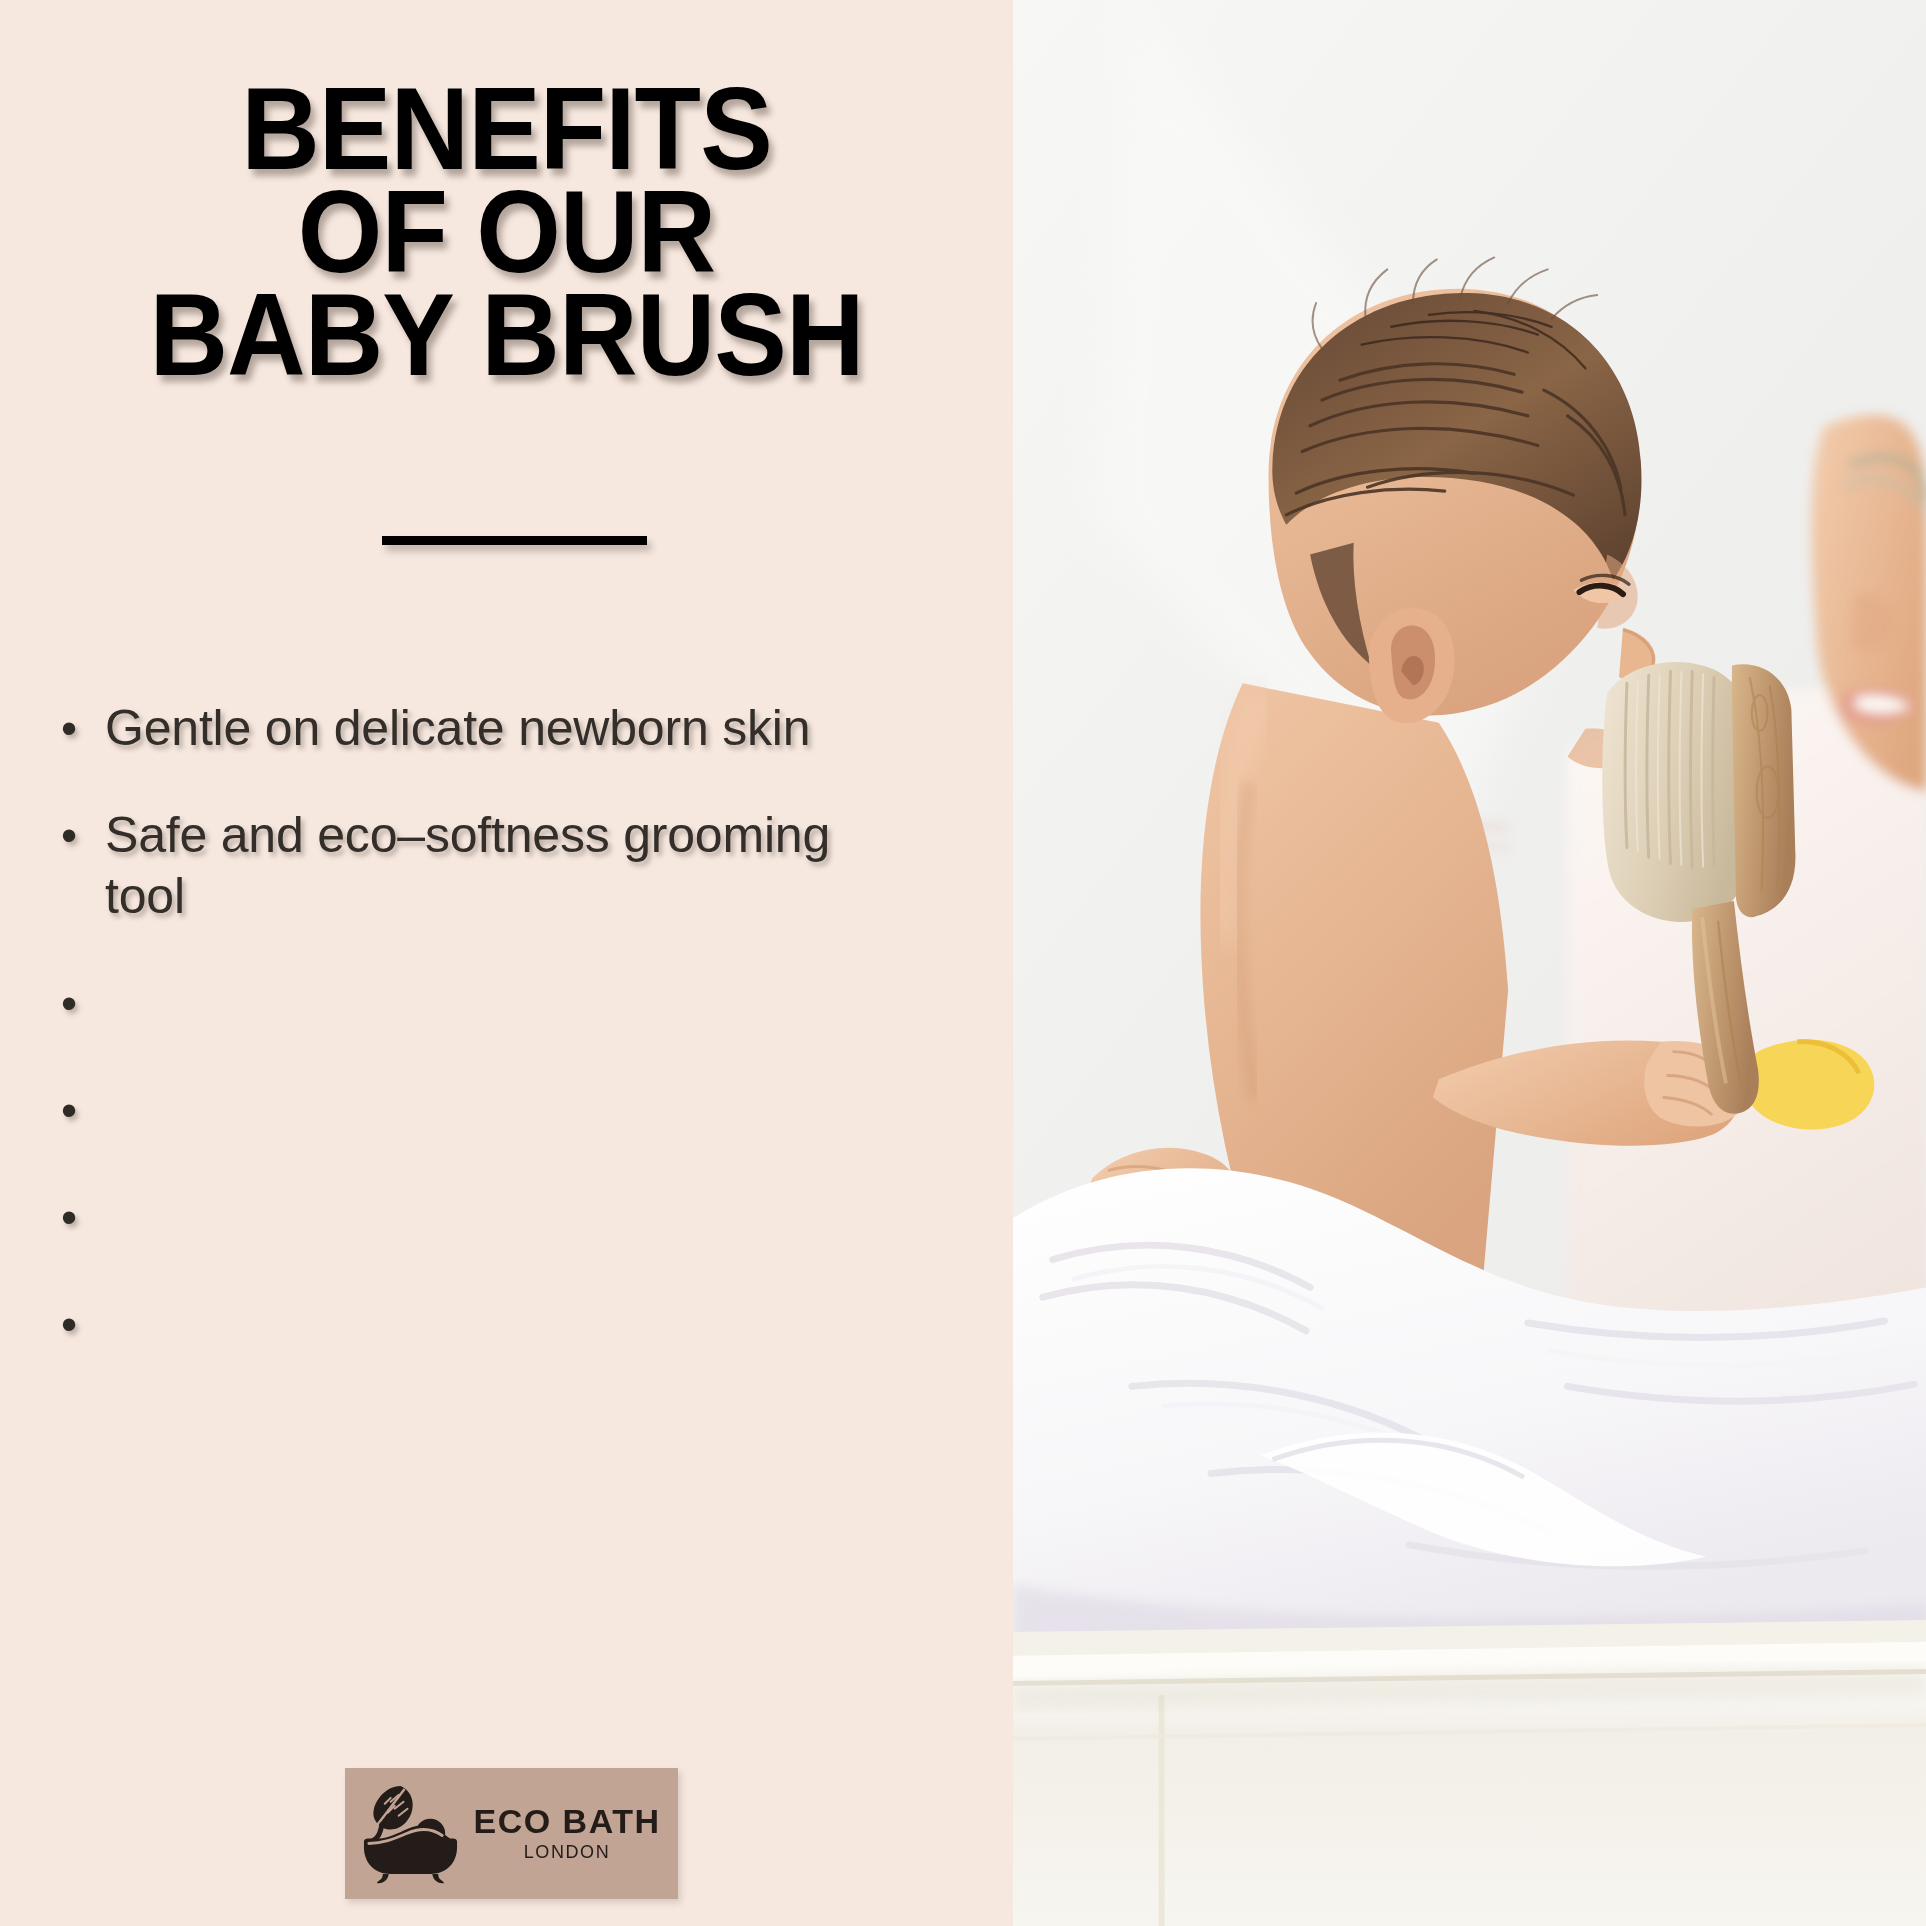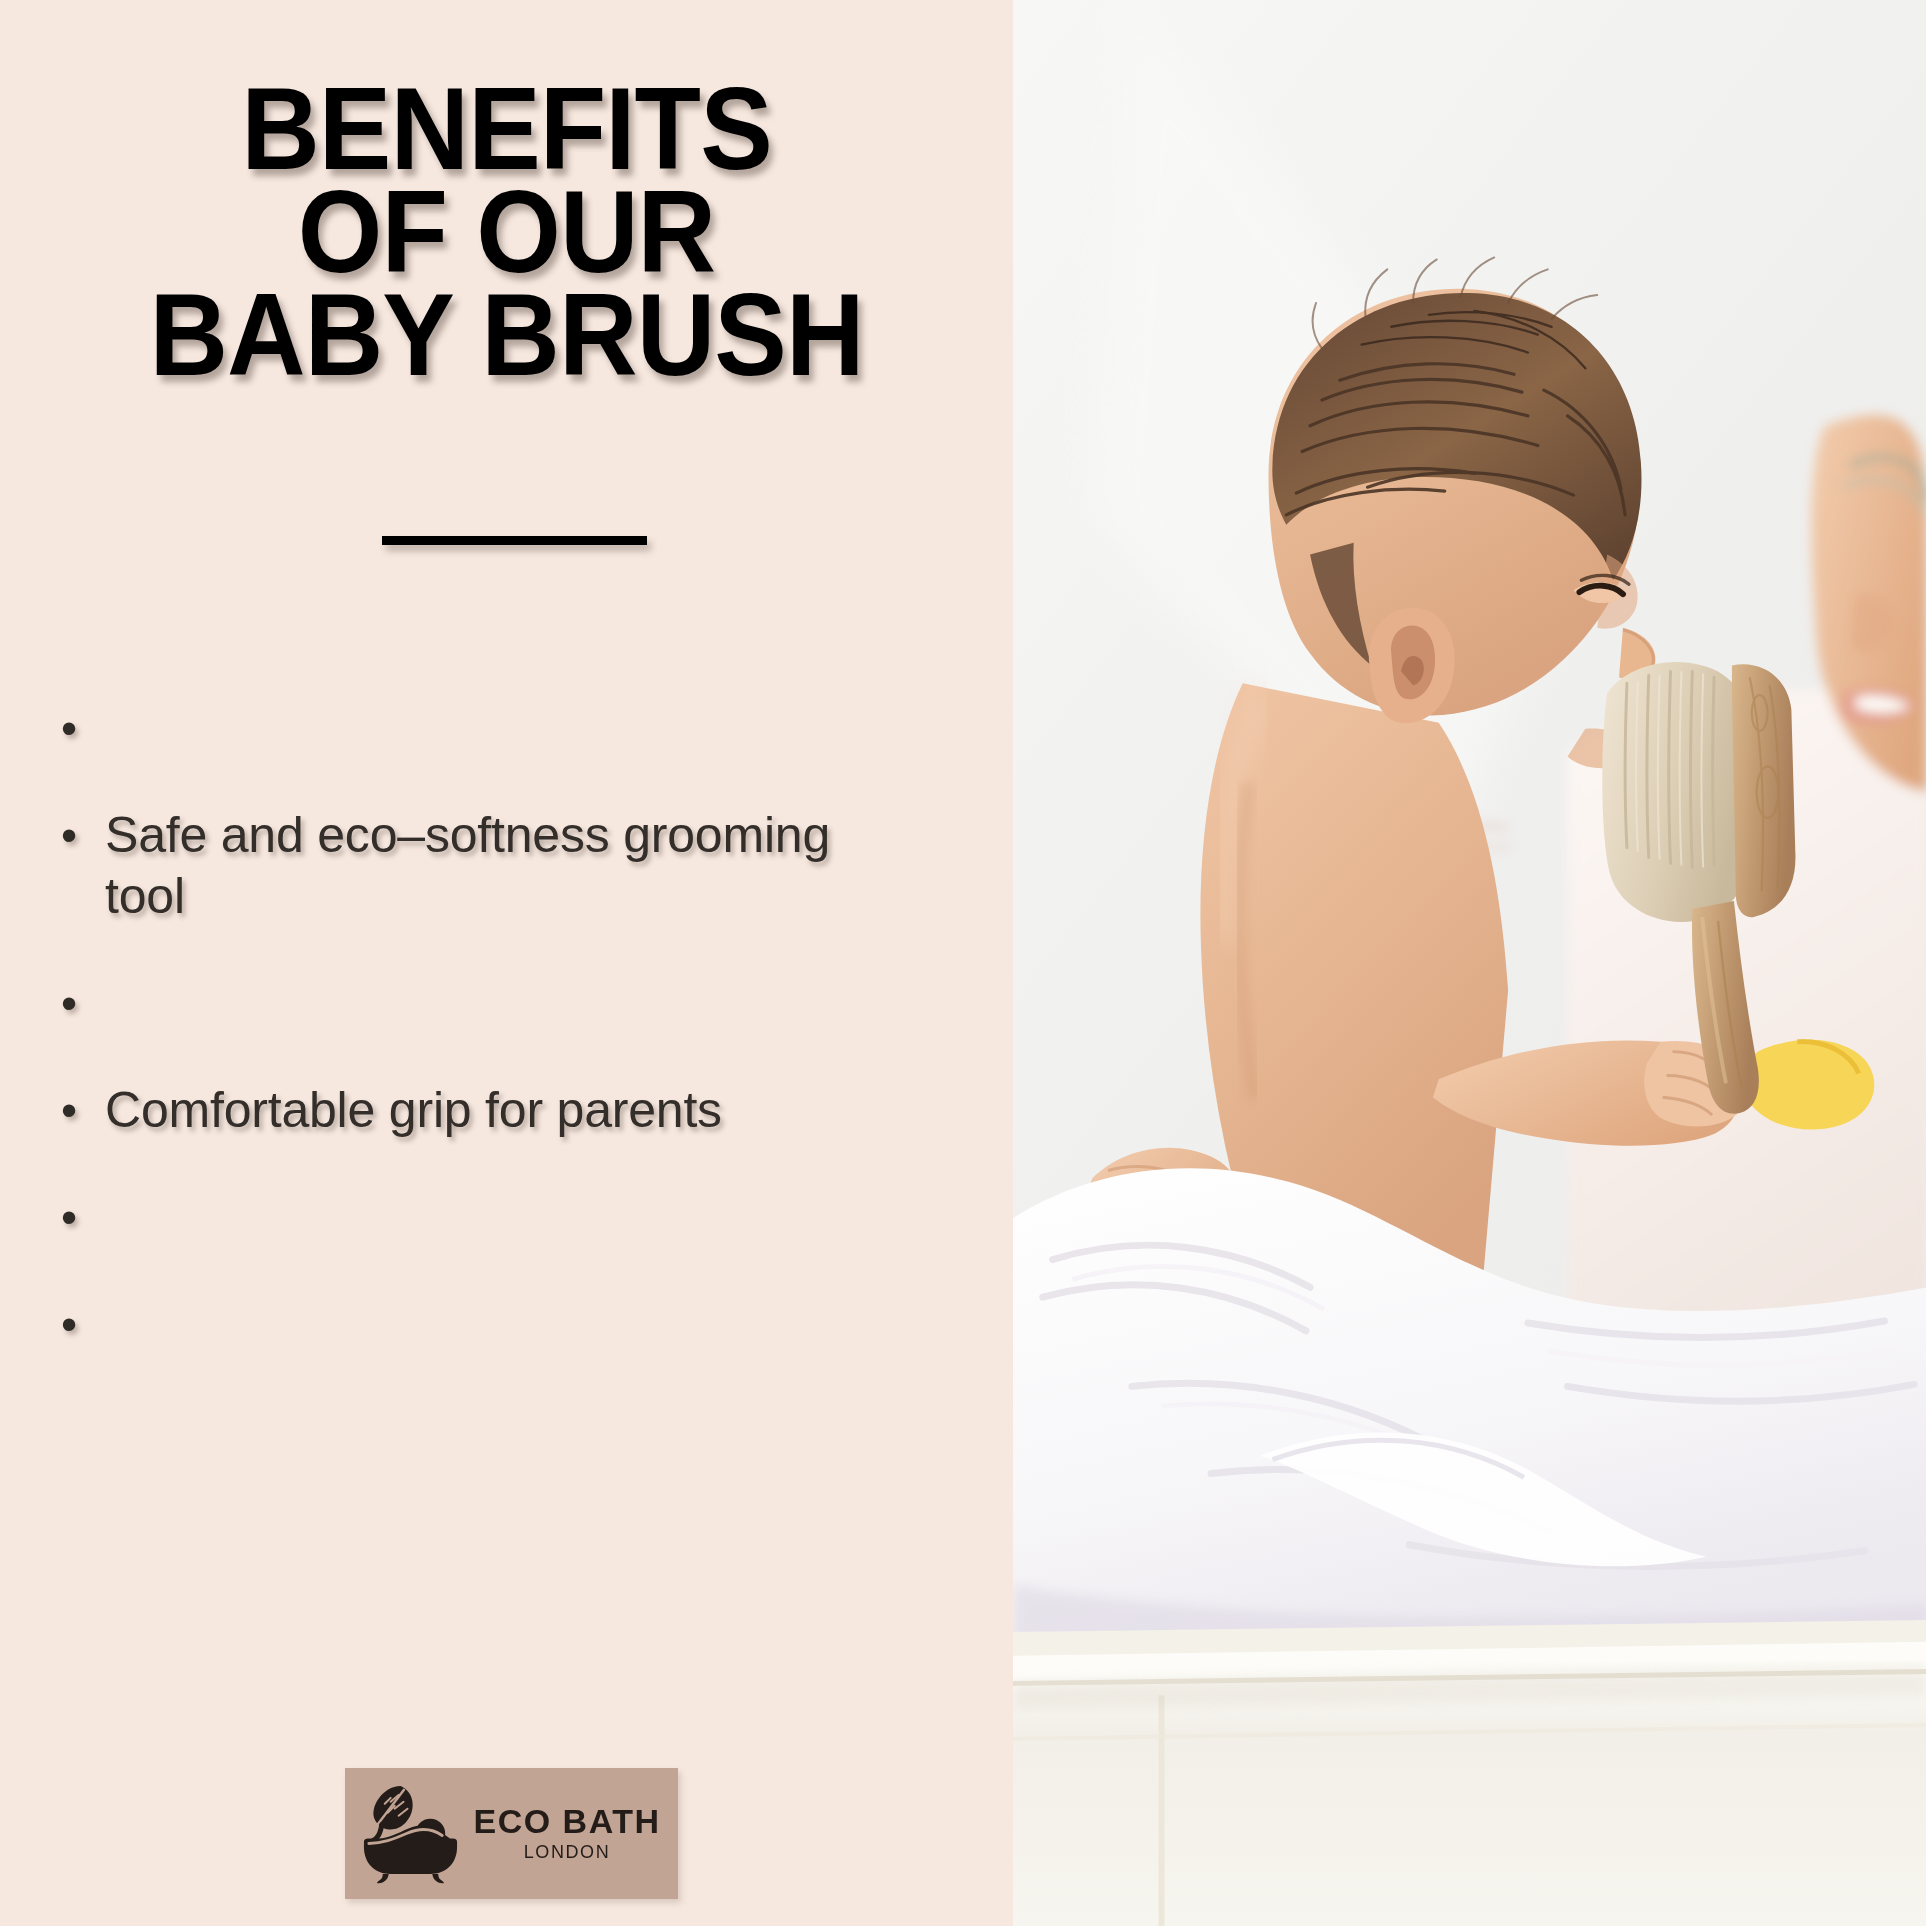--- a/index.html
+++ b/index.html
@@ -154,31 +154,31 @@
       <span class="headline-line">BENEFITS</span>
       <span class="headline-line">OF OUR</span>
       <span class="headline-line">BABY BRUSH</span>
     </div>
 
     <div class="divider"></div>
 
     <ul class="bullet-list" style="list-style:none;margin:0;padding:0;">
       <li class="bullet-item">
         <span class="bullet-dot">•</span>
+        <span class="bullet-text">Gentle on delicate newborn skin</span>
       </li>
       <li class="bullet-item">
         <span class="bullet-dot">•</span>
         <span class="bullet-text">Safe and eco–softness grooming tool</span>
       </li>
       <li class="bullet-item">
         <span class="bullet-dot">•</span>
       </li>
       <li class="bullet-item">
         <span class="bullet-dot">•</span>
-        <span class="bullet-text">Comfortable grip for parents</span>
       </li>
       <li class="bullet-item">
         <span class="bullet-dot">•</span>
       </li>
       <li class="bullet-item">
         <span class="bullet-dot">•</span>
       </li>
     </ul>
 
     <div class="logo-box">

